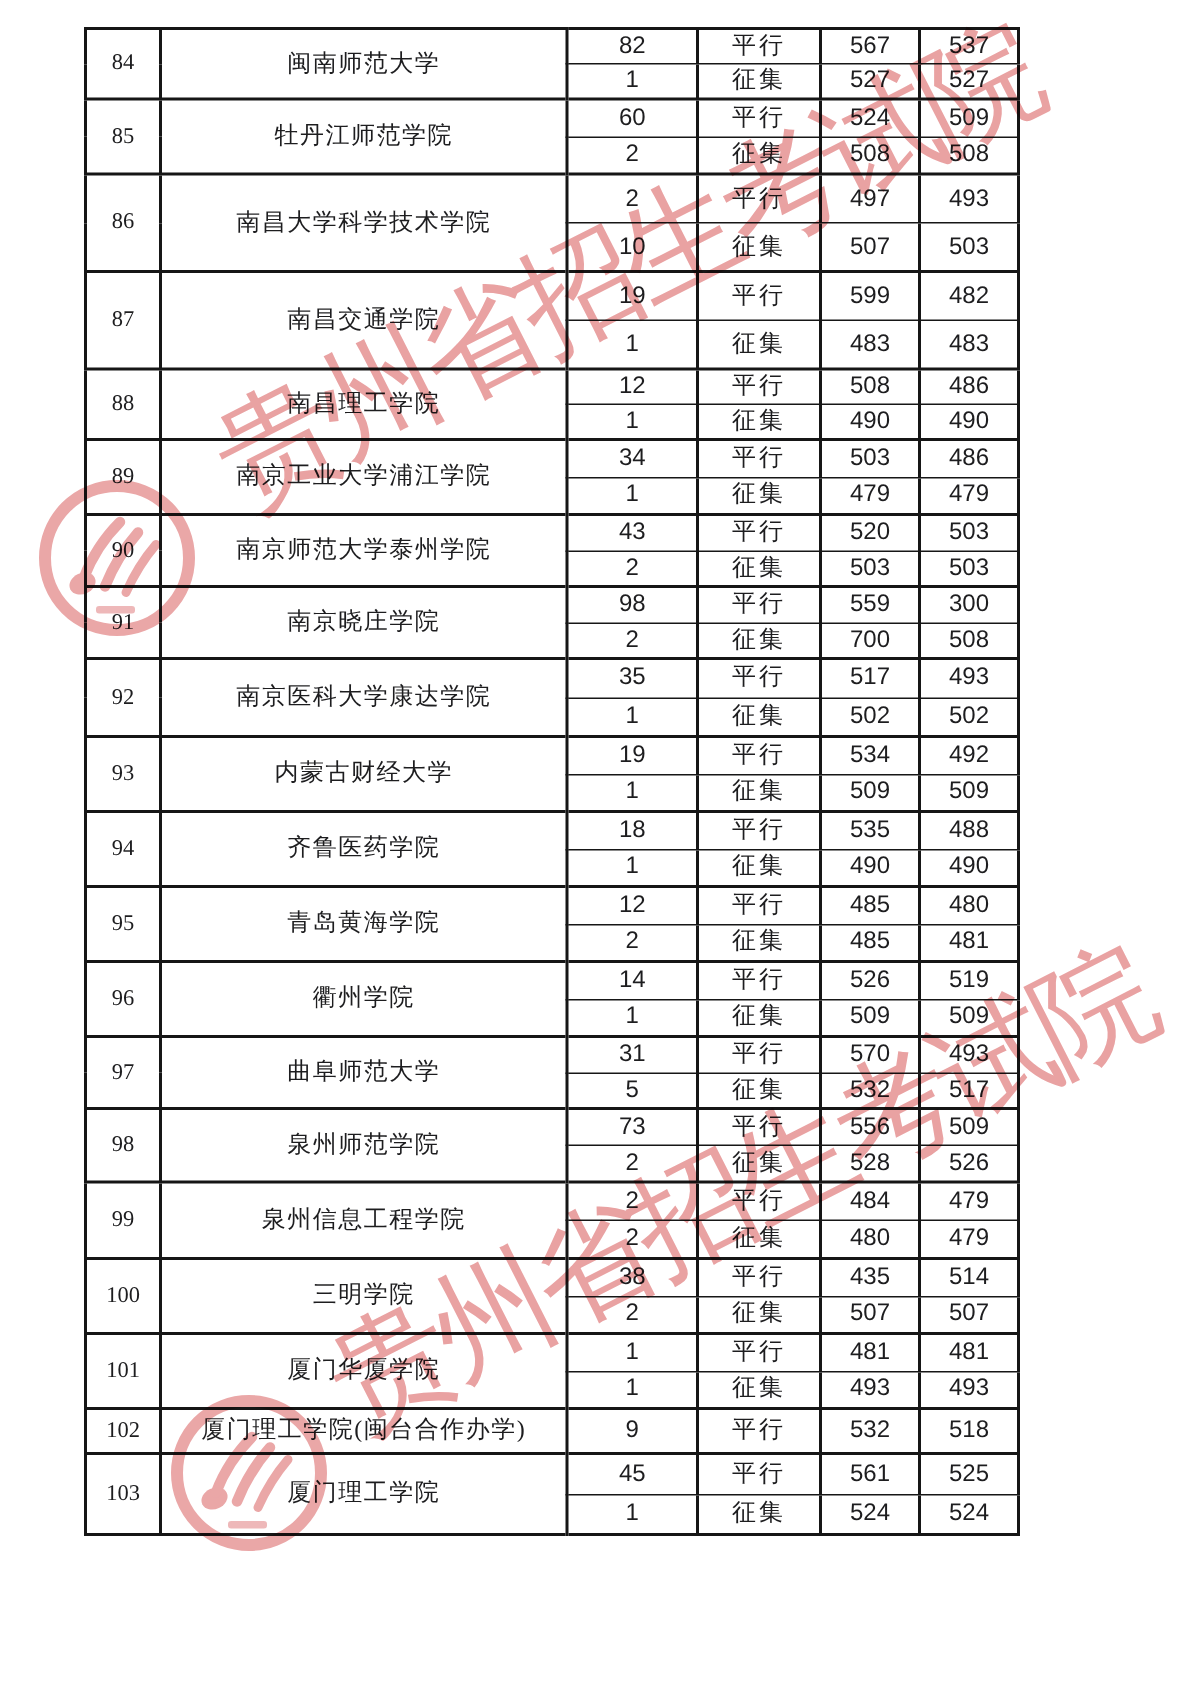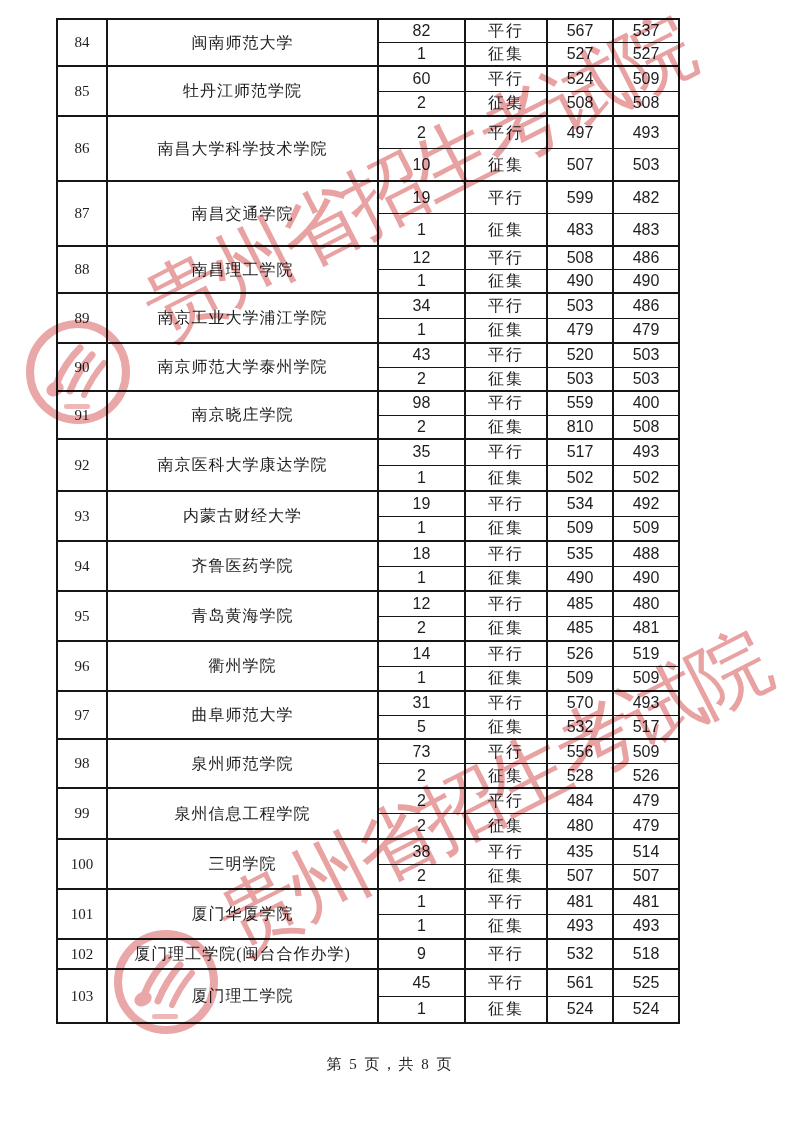--- a/index.html
+++ b/index.html
@@ -159,26 +159,26 @@
           <td class="c-type">征集</td>
           <td class="c-max">503</td>
           <td class="c-min">503</td>
         </tr>
         <tr class="entry-start" style="height: 24px;">
           <td class="c-no" rowspan="2">91</td>
           <td class="c-name" rowspan="2">南京晓庄学院</td>
           <td class="c-count">98</td>
           <td class="c-type">平行</td>
           <td class="c-max">559</td>
-          <td class="c-min">400</td>
+          <td class="c-min">300</td>
         </tr>
         <tr style="height: 24px;">
           <td class="c-count">2</td>
           <td class="c-type">征集</td>
-          <td class="c-max">810</td>
+          <td class="c-max">700</td>
           <td class="c-min">508</td>
         </tr>
         <tr class="entry-start" style="height: 26px; margin-top: 17px;">
           <td class="c-no" rowspan="2">92</td>
           <td class="c-name" rowspan="2">南京医科大学康达学院</td>
           <td class="c-count">35</td>
           <td class="c-type">平行</td>
           <td class="c-max">517</td>
           <td class="c-min">493</td>
         </tr>
@@ -332,21 +332,20 @@
         </tr>
         <tr style="height: 27px;">
           <td class="c-count">1</td>
           <td class="c-type">征集</td>
           <td class="c-max">524</td>
           <td class="c-min">524</td>
         </tr>
       </tbody>
   </table>
 
-  <div class="footer">第 5 页，共 8 页</div>
 
   <div class="watermarks">
     <div class="wm wm-1">贵州省招生考试院</div>
     <div class="wm wm-2">贵州省招生考试院</div>
 
     <svg class="seal seal-1" width="112" height="112" viewBox="0 0 112 112">
       <circle cx="56" cy="56" r="48" fill="none" stroke="#d95f60" stroke-width="8"></circle>
       <g stroke="#d95f60" fill="none" stroke-linecap="round">
         <ellipse cx="33" cy="73" rx="9" ry="7" fill="#d95f60" stroke="none" transform="rotate(-25 33 73)"></ellipse>
         <path d="M34 69 Q42 48 58 32" stroke-width="7"></path>

